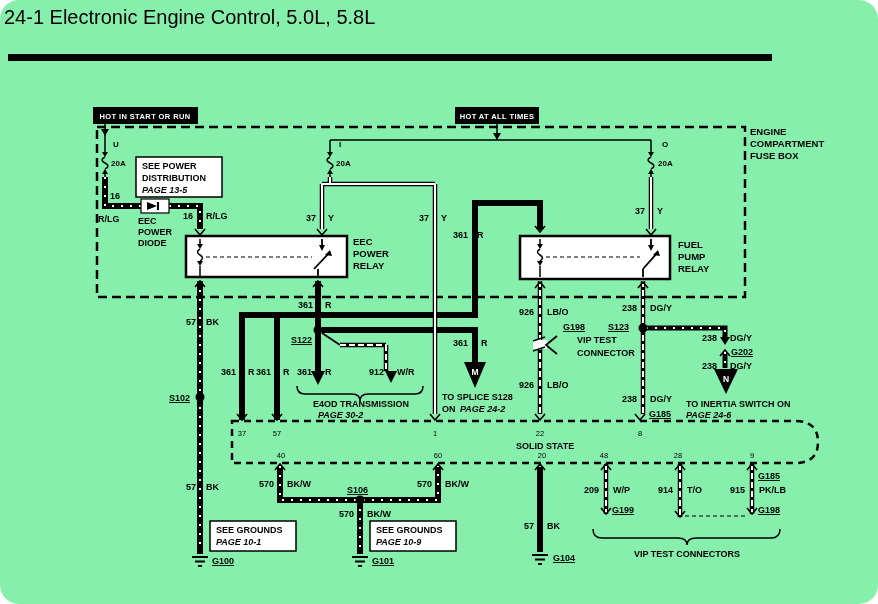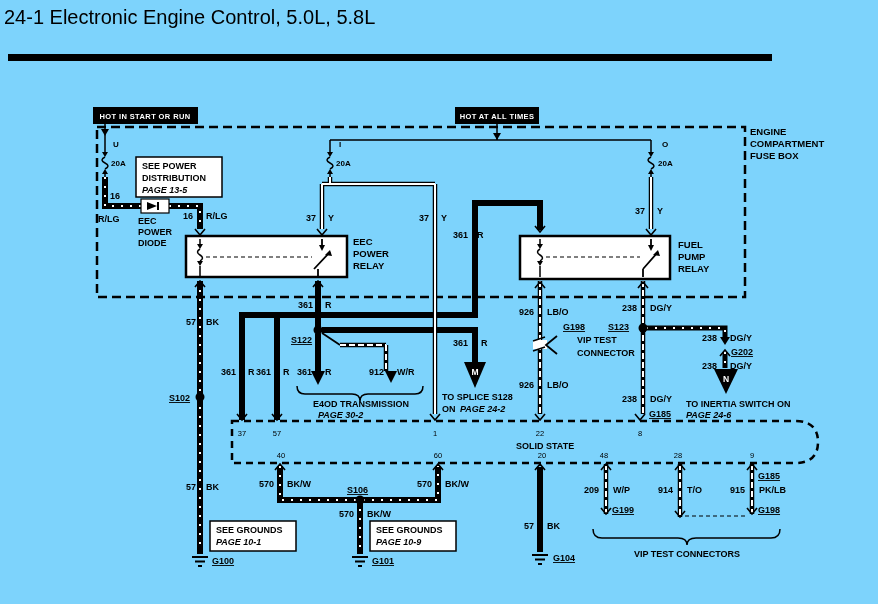--- a/index.html
+++ b/index.html
@@ -1,16 +1,16 @@
 <!DOCTYPE html>
 <html><head>
 <meta charset="utf-8">
 <style>
   html,body{margin:0;padding:0;background:#fff;}
-  #stage{position:relative;width:878px;height:604px;background:#7dd3fc;overflow:hidden;}
+  #stage{position:relative;width:878px;height:604px;background:#86efac;overflow:hidden;border-radius:19px;}
   svg{position:absolute;left:0;top:0;}
   text{font-family:"Liberation Sans","DejaVu Sans",sans-serif;fill:#000;}
   .ttl{font-size:20px;font-weight:400;}
   .lbl{font-size:9px;font-weight:bold;}
   .comp{font-size:9.5px;font-weight:bold;}
   .sm{font-size:8px;font-weight:bold;}
   .pin{font-size:7.5px;font-weight:normal;}
   .pg{font-style:italic;}
   .un{text-decoration:underline;}
   .wh{fill:#fff;font-size:7.5px;font-weight:bold;letter-spacing:.4px;}

